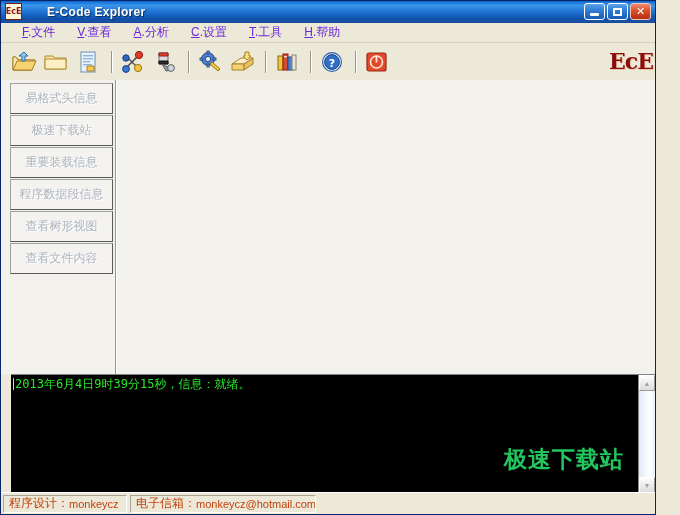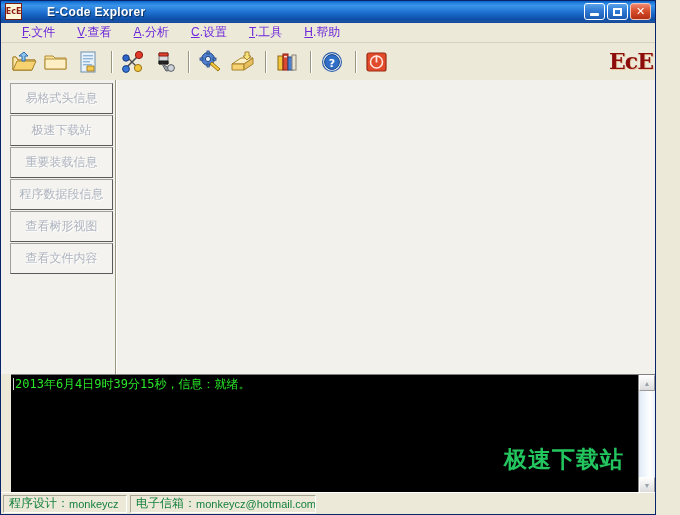--- a/index.html
+++ b/index.html
@@ -184,21 +184,21 @@
     padding:2px 2px;
   }
   .st-cell{
     height:18px;box-sizing:border-box;
     border:1px solid #a8a496;
     border-right-color:#fff;border-bottom-color:#fff;
     background:#ece9d8;
     display:flex;align-items:center;
     padding:0 5px;margin-right:3px;
     white-space:nowrap;overflow:hidden;
-    font-size:12px;color:#15803d;
+    font-size:12px;color:#c2410c;
   }
   .st-cell .mono{
     font-family:Liberation Sans, sans-serif;
     font-size:11px;
   }
   .st1{flex:0 0 124px;}
   .st2{flex:0 0 186px;}
   .st3{flex:1 1 auto;margin-right:0;position:relative;}
   .grip{
     position:absolute;right:1px;bottom:1px;width:12px;height:12px;

